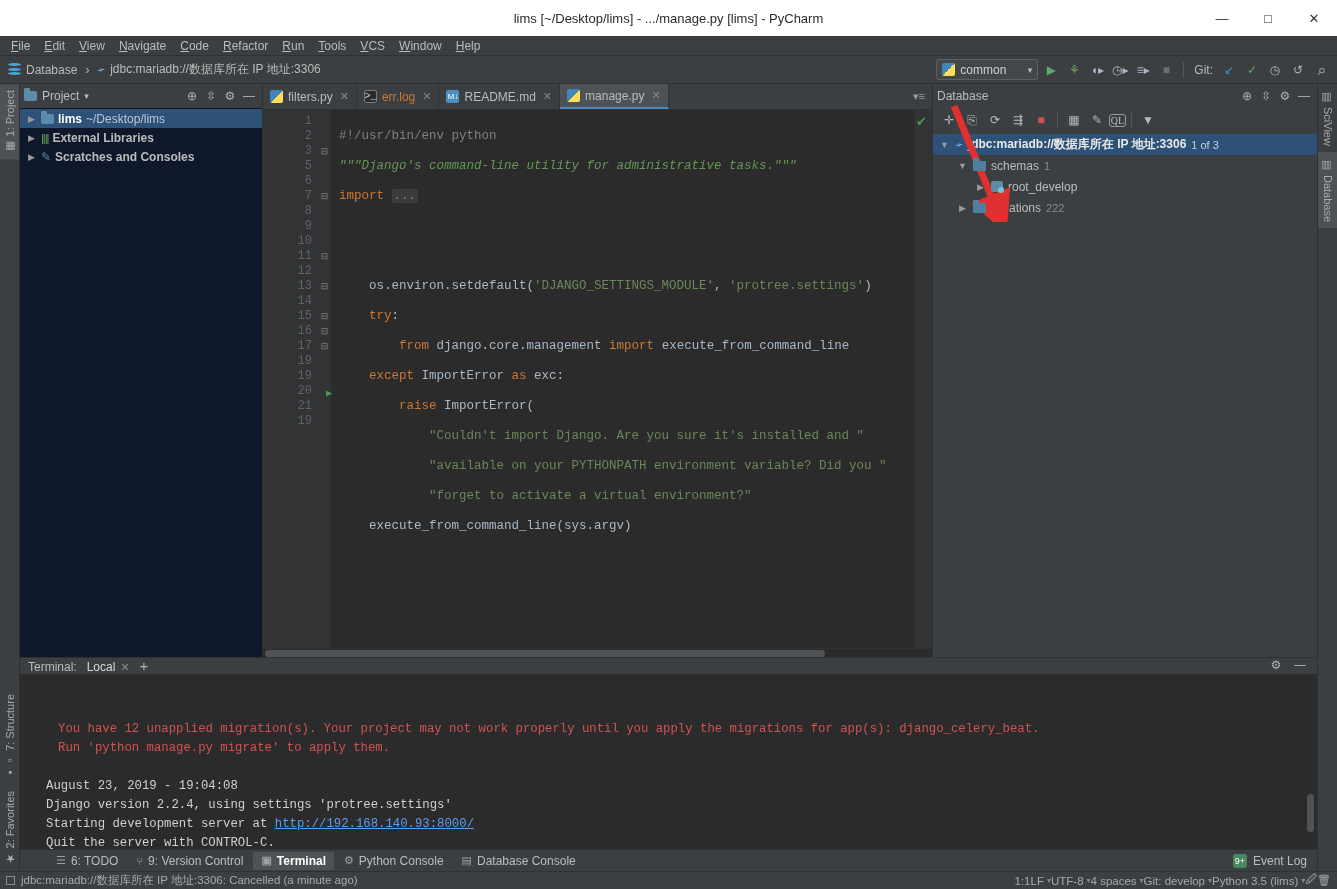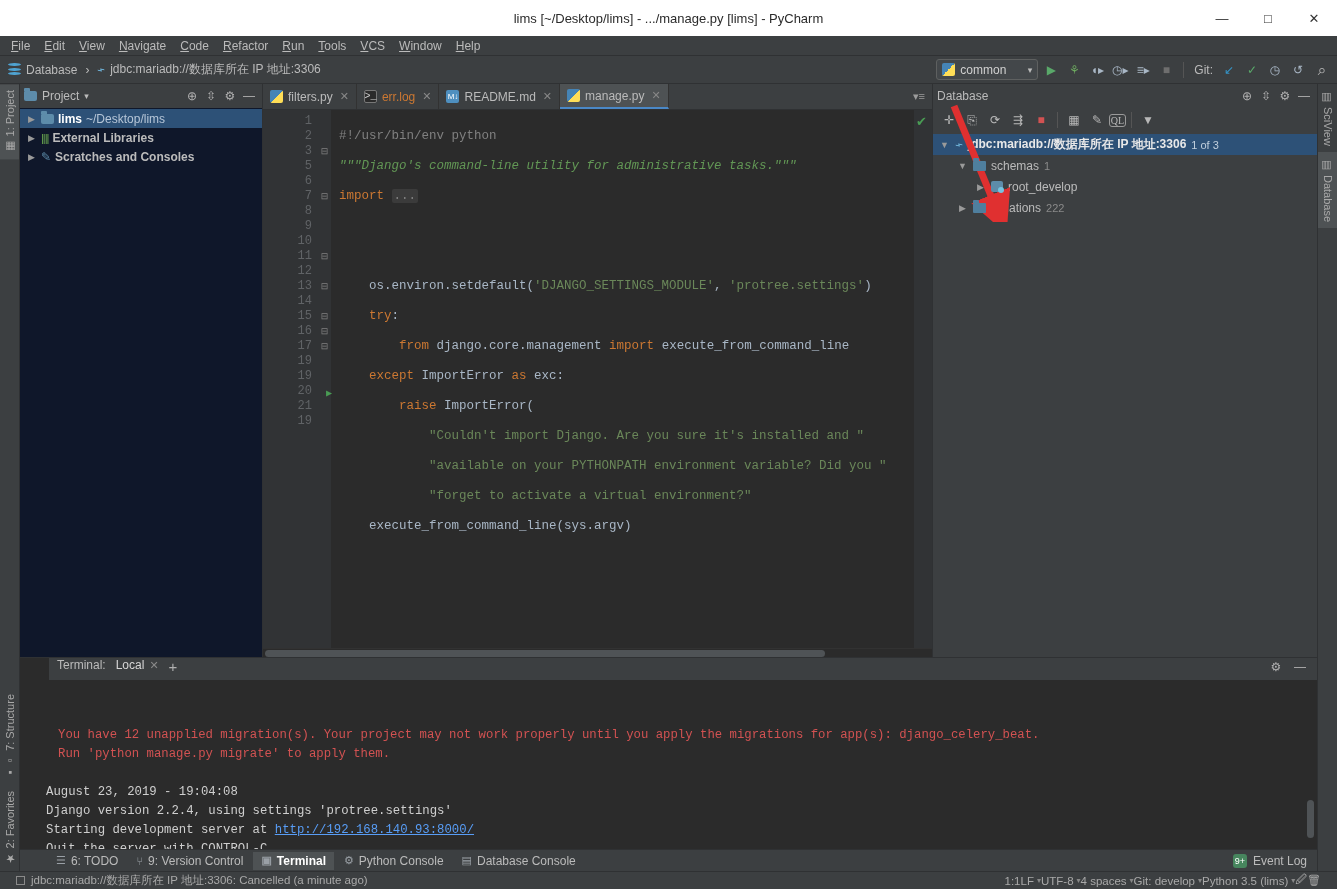--- a/index.html
+++ b/index.html
@@ -139,22 +139,22 @@
              position: relative; }
   .sch-ico::before { content:""; position:absolute; top:-3px; left:0; width:6px; height:3px; background:#4f7f9e; border-radius:1px 1px 0 0; }
   .user-ico { display:inline-block; width: 12px; height: 11px; background: #5d8caa; border-radius: 2px;
               position: relative; }
   .user-ico::after { content:""; position: absolute; right: -1px; bottom: -1px; width:6px; height:6px;
               background: #77c4e0; border-radius: 50%; }
 
   
   .lower { height: 192px; background: #2b2b2b; display: flex; flex-direction: column; flex: none;
            border-top: 1px solid #2f3133; }
-  .termhdr { height: 22px; background: #3c3f41; display: flex; align-items: flex-start; gap: 10px;
-             padding: 0 8px; flex: none; margin-left: 29px; }
+  .termhdr { height: 16px; background: #3c3f41; display: flex; align-items: flex-end; gap: 10px;
+             padding: 0 8px; flex: none; }
   .termhdr .lab { font-size: 12px; color: #bbb; }
   .termtab { display: flex; align-items: center; gap: 5px; font-size: 12px; color: #d6d6d6; }
   .termtab .x { color: #8a8a8a; font-size: 11px; }
   .termhdr .plus { color: #b0b0b0; font-size: 15px; }
   .termhdr .rightic { margin-left: auto; display: flex; align-items: center; gap: 6px; }
   .termbody { flex: 1; padding: 8px 0 0 26px; font-family: "Liberation Mono", monospace;
               font-size: 12.3px; line-height: 19px; color: #cfcfcf; white-space: pre; position: relative;
               overflow: hidden; }
   .t-err { color: #d25252; margin-left: 12px; }
   .t-link { color: #589df6; text-decoration: underline; }
@@ -165,21 +165,21 @@
   .btmbar { height: 22px; background: #3c3f41; display: flex; align-items: center; gap: 2px;
             padding-left: 28px; flex: none; border-top: 1px solid #2f3133; }
   .btab { display: flex; align-items: center; gap: 5px; padding: 2px 8px; font-size: 12px; color: #bbbbbb; }
   .btab.active { background: #4e5254; color: #ffffff; font-weight: 700; }
   .btmbar .rightside { margin-left: auto; display: flex; align-items: center; gap: 6px; padding-right: 10px; }
   .evtbadge { width: 14px; height: 14px; background: #47865e; border-radius: 3px; color: #fff;
               font-size: 9px; display: flex; align-items: center; justify-content: center; }
 
   
   .statusbar { height: 18px; background: #3c3f41; display: flex; align-items: center;
-               font-size: 11.5px; color: #a9a9a9; padding: 0 16px; flex: none; gap: 6px;
+               font-size: 11.5px; color: #a9a9a9; padding: 0 6px; flex: none; gap: 6px;
                border-top: 1px solid #2f3133; }
   .statusbar .sb { display: flex; align-items: center; gap: 3px; white-space: nowrap; }
   .statusbar .rightside { margin-left: auto; display: flex; align-items: center; }
   .chev { font-size: 8px; color: #888; }
   .sq { width: 9px; height: 9px; border: 1px solid #8a8a8a; display: inline-block; }
 
   
   .arrow { position: absolute; left: 948px; top: 46px; width: 70px; height: 120px; pointer-events: none; }
 </style>
 </head>

